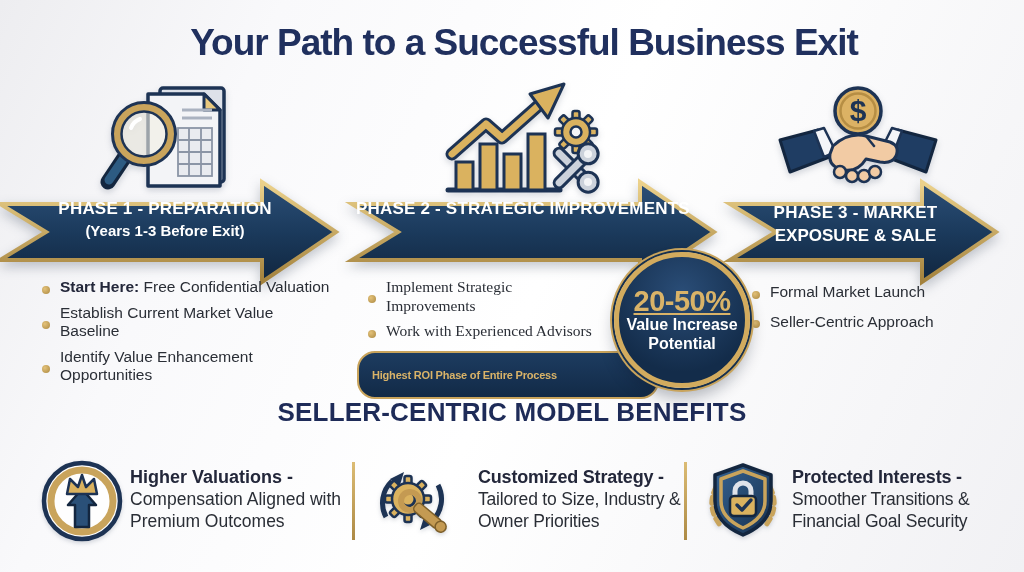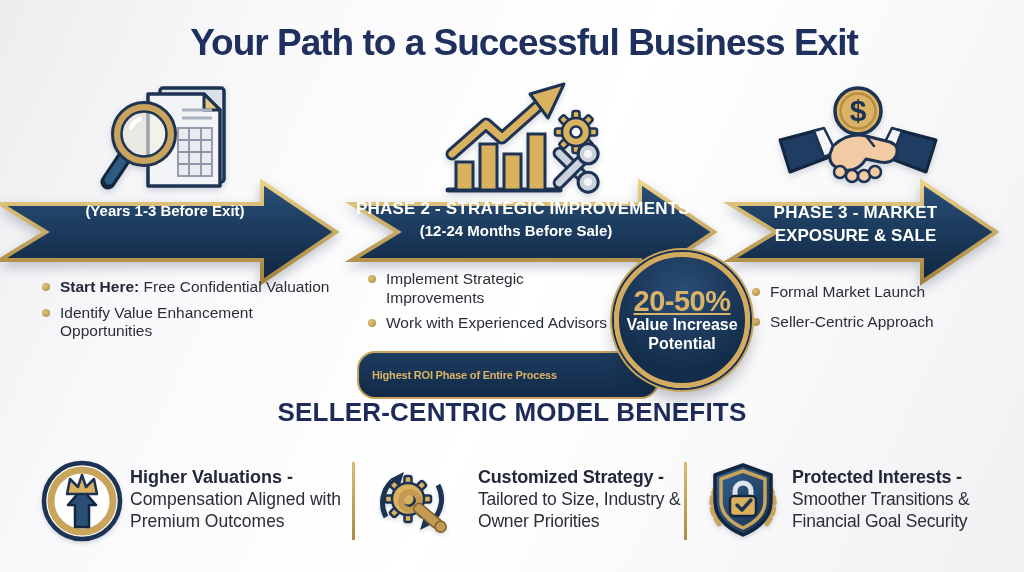--- a/index.html
+++ b/index.html
@@ -20,24 +20,24 @@
   .phase-banner-text{position:absolute;text-align:center;color:#ffffff;font-weight:bold;z-index:3;}
   .pb1{left:40px;top:199px;width:250px;}
   .pb2{left:356px;top:199px;width:320px;}
   .pb3{left:758px;top:199px;width:195px;}
   .pb-l1{font-size:17px;letter-spacing:.2px;white-space:nowrap;}
   .pb-l2{font-size:15px;margin-top:3px;white-space:nowrap;}
   .pb3 .pb-l1,.pb3 .pb-l2{font-size:17px;margin-top:4px;}
   .pb3 .pb-l2{margin-top:3px;}
   .col{position:absolute;z-index:2;}
   .col1{left:42px;top:278px;width:292px;}
-  .col2{left:368px;top:270px;width:290px;}
+  .col2{left:368px;top:278px;width:290px;font-family:Liberation Serif, serif;}
   .col3{left:752px;top:283px;width:262px;}
   ul.bullets{list-style:none;margin:0;padding:0;}
-  ul.bullets li{display:flex;gap:10px;margin-bottom:7px;font-size:15.5px;color:#2a2e36;line-height:1.2;}
+  ul.bullets li{display:flex;gap:10px;margin-bottom:7px;font-size:15.5px;color:#2a2e36;line-height:1.2;align-items:center;}
   .col3 ul.bullets li{margin-bottom:11px;}
   .dot{width:8px;height:8px;border-radius:50%;flex:none;margin-top:5px;
     background:radial-gradient(circle at 35% 35%,#e4c27a,#ab8840);}
   .bt b{color:#23273a;}
   .w178{display:inline-block;max-width:178px;}
   .roi-pill{
     position:absolute;left:357px;top:351px;width:302px;height:48px;box-sizing:border-box;
     background:linear-gradient(#1d3c60,#122a47);border:2px solid #c9a45c;border-radius:18px;
     display:flex;align-items:center;padding-left:13px;z-index:2;overflow:hidden;
     color:#d9b368;font-weight:bold;font-size:11px;letter-spacing:-.2px;white-space:nowrap;
@@ -165,36 +165,40 @@
         <stop offset="0" stop-color="#ecd28c"></stop>
         <stop offset="1" stop-color="#a3813c"></stop>
       </linearGradient>
     </defs>
     <polygon points="0,28 262,28 262,6 336,56 262,106 262,84 0,84 46,56" fill="url(#navGrad)" stroke="url(#goldGrad)" stroke-width="4" stroke-linejoin="miter"></polygon>
     <polygon points="352,28 640,28 640,6 714,56 640,106 640,84 352,84 398,56" fill="url(#navGrad)" stroke="url(#goldGrad)" stroke-width="4" stroke-linejoin="miter"></polygon>
     <polygon points="730,28 922,28 922,6 996,56 922,106 922,84 730,84 776,56" fill="url(#navGrad)" stroke="url(#goldGrad)" stroke-width="4" stroke-linejoin="miter"></polygon>
   </svg>
 
   <div class="phase-banner-text pb1">
+    <div class="pb-l1">PHASE 1 - PREPARATION</div>
     <div class="pb-l2">(Years 1-3 Before Exit)</div>
   </div>
   <div class="phase-banner-text pb2">
     <div class="pb-l1">PHASE 2 - STRATEGIC IMPROVEMENTS</div>
-    <div class="pb-l2">(12-24 Months Before Sale)</div>
   </div>
   <div class="phase-banner-text pb3">
     <div class="pb-l1">PHASE 3 - MARKET</div>
     <div class="pb-l2">EXPOSURE &amp; SALE</div>
   </div>
 
   <div class="col col1">
     <ul class="bullets">
       <li>
         <span class="dot"></span>
         <span class="bt"><b>Start Here:</b><span> Free Confidential Valuation</span></span>
+      </li>
+      <li>
+        <span class="dot"></span>
+        <span class="bt"><span>Establish Current Market Value Baseline</span></span>
       </li>
       <li>
         <span class="dot"></span>
         <span class="bt"><span>Identify Value Enhancement Opportunities</span></span>
       </li>
     </ul>
   </div>
 
   <div class="col col2">
     <ul class="bullets">

